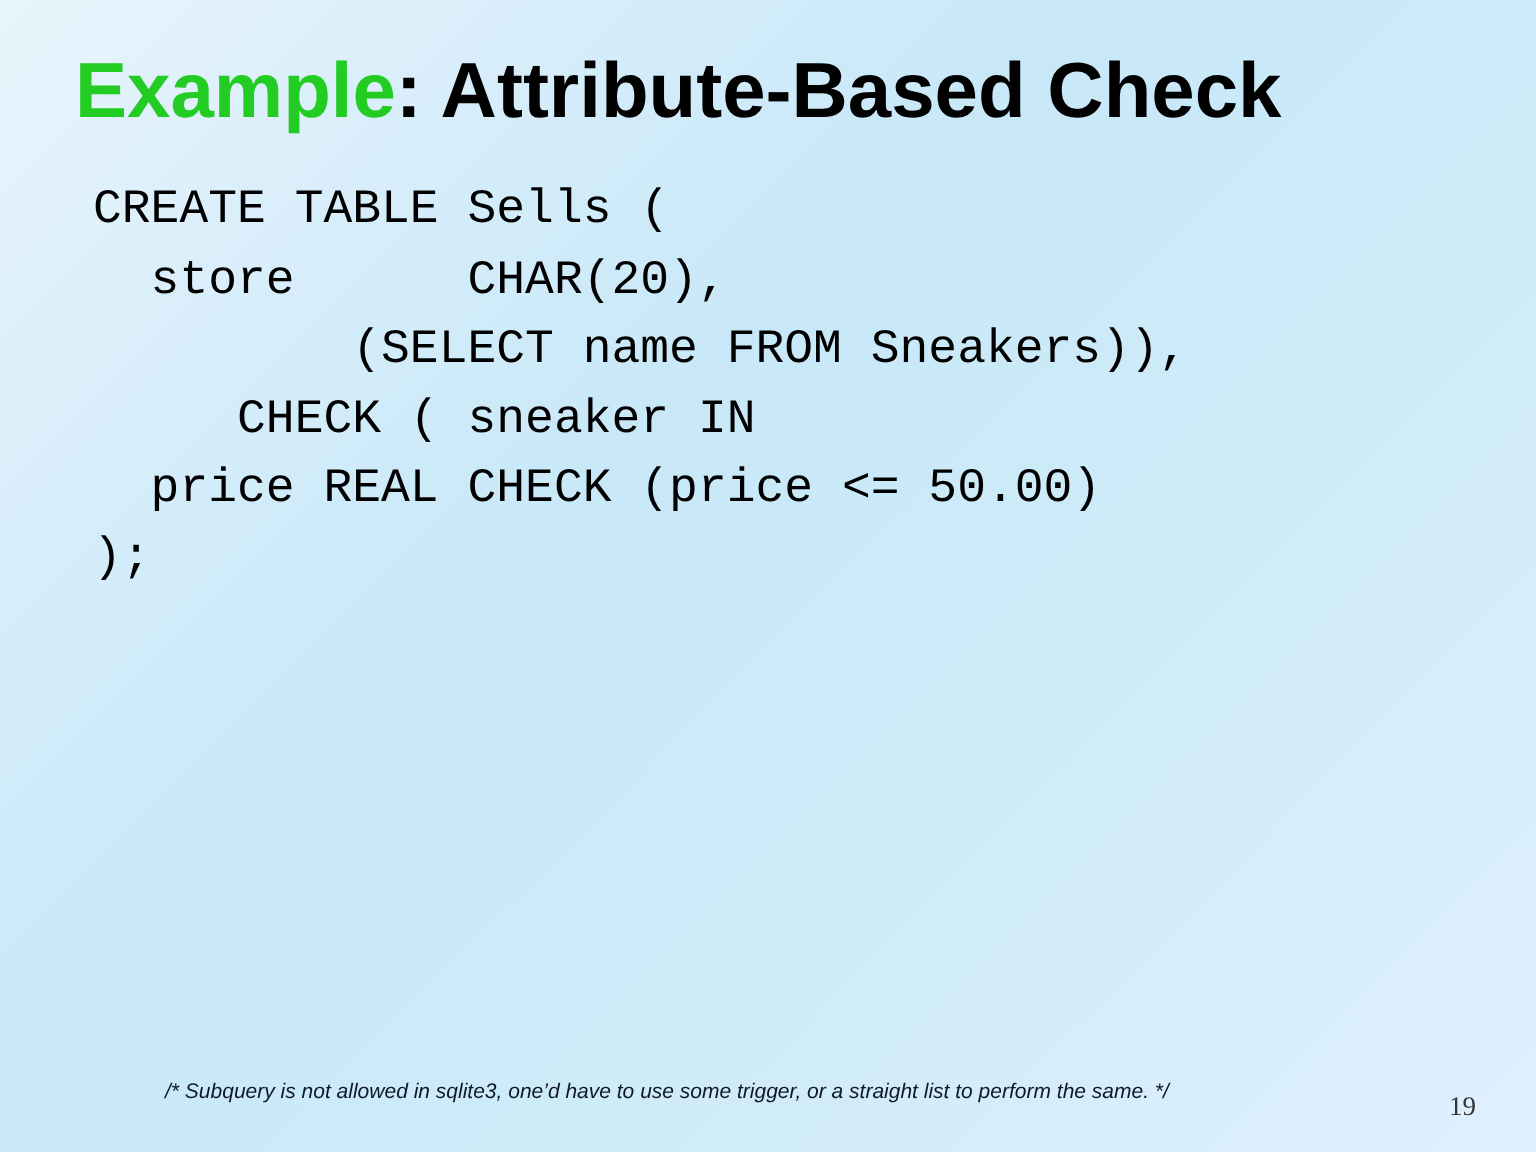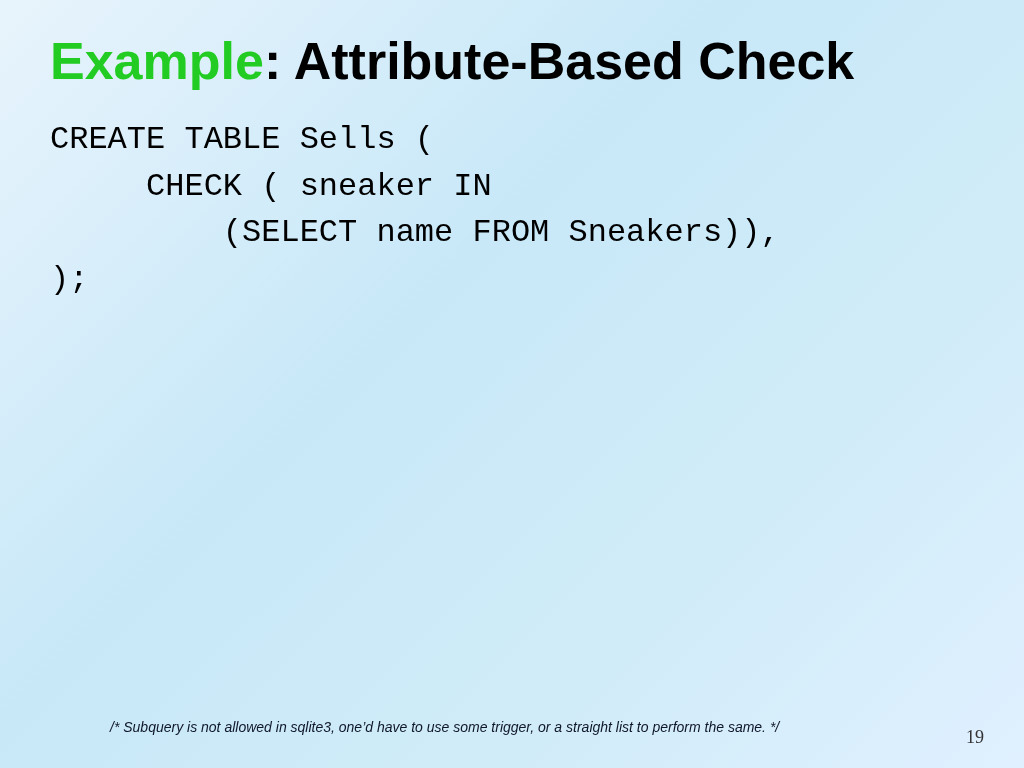--- a/index.html
+++ b/index.html
@@ -50,20 +50,21 @@
       font-size: 32px;
       line-height: 1.45;
       color: #000;
       margin-top: 5px;
       flex: 1;
     }
 
     .code-line {
       display: block;
       white-space: pre;
+      margin-left: 12px;
     }
 
     .note {
       font-family: Arial, sans-serif;
       font-style: italic;
       font-size: 14px;
       color: #0f172a;
       margin-top: 10px;
       padding-left: 60px;
       line-height: 1.4;
@@ -82,22 +83,24 @@
 <body>
 
 <div class="slide">
 
   <h1 class="title">
     <span class="title-example">Example</span><span class="title-rest">: Attribute-Based Check</span>
   </h1>
 
   <div class="code-block">
     <span class="code-line">CREATE TABLE Sells (</span>
+    <span class="code-line">  store      CHAR(20),</span>
+    <span class="code-line">         (SELECT name FROM Sneakers)),</span>
     <span class="code-line">     CHECK ( sneaker IN</span>
-    <span class="code-line">         (SELECT name FROM Sneakers)),</span>
+    <span class="code-line">  price REAL CHECK (price &lt;= 50.00)</span>
     <span class="code-line">);</span>
   </div>
 
   <div class="note">/* Subquery is not allowed in sqlite3, one’d have to use some trigger, or
     a straight list to perform the same. */</div>
 
   <div class="slide-number">19</div>
 
 </div>
 

